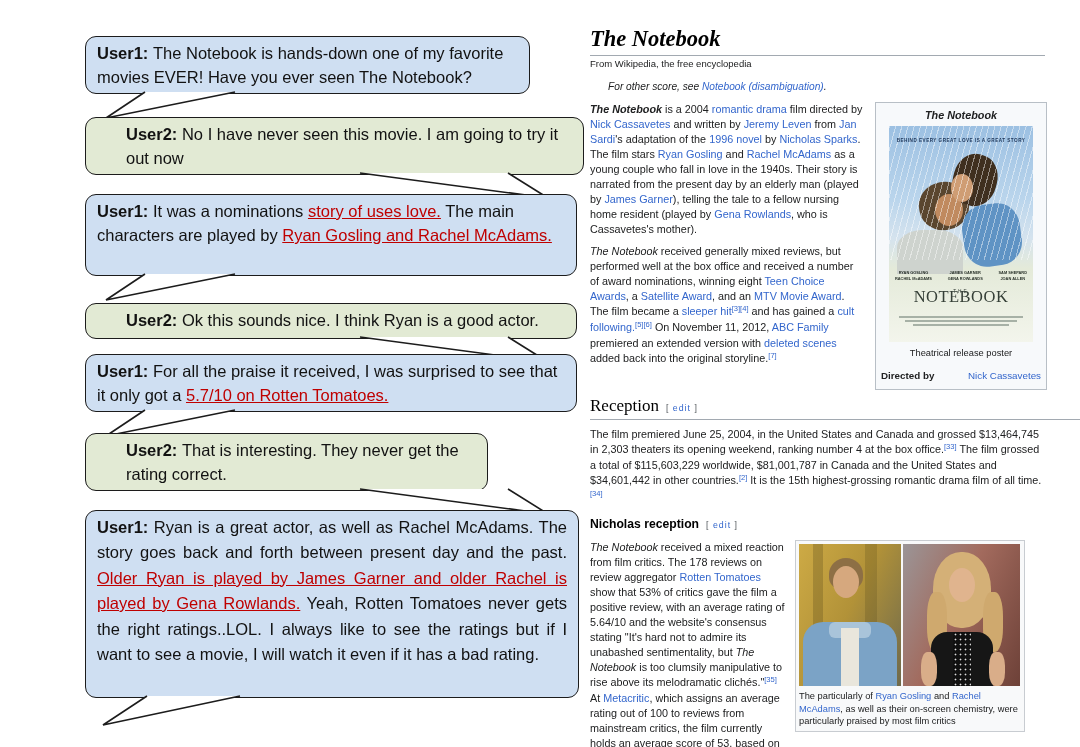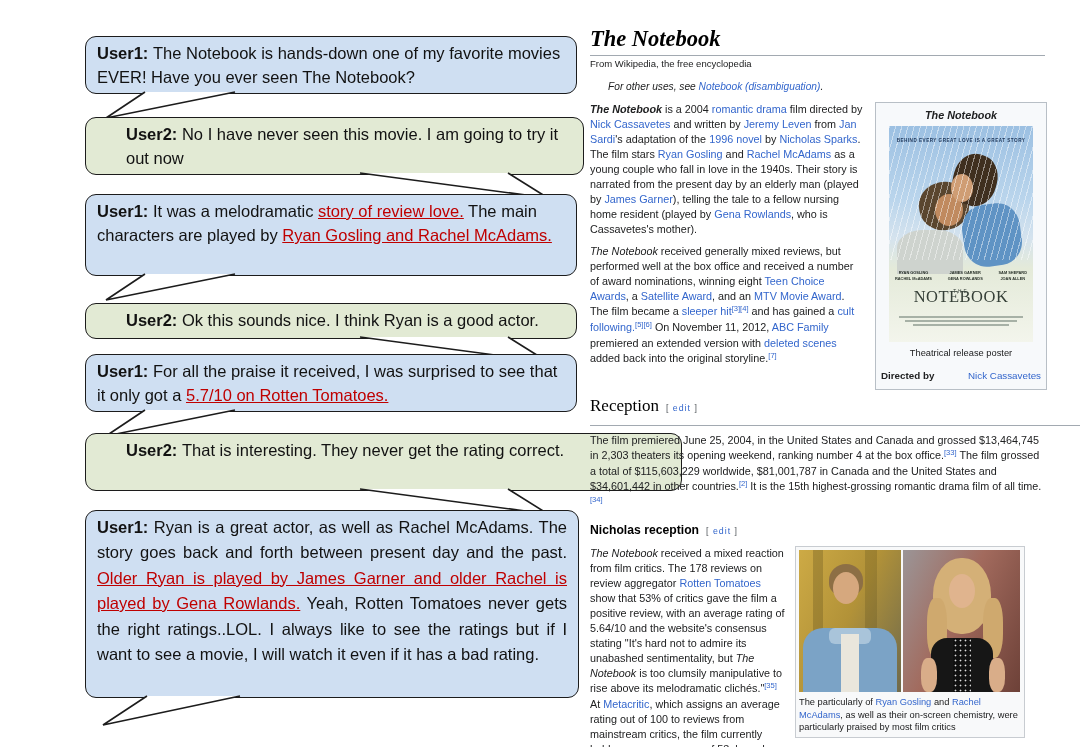--- a/index.html
+++ b/index.html
@@ -5,47 +5,47 @@
   html,body { margin:0; padding:0; background:#fff; }
   .page { position:relative; width:1080px; height:747px; background:#fff;
           font-family:"Liberation Sans", sans-serif; overflow:hidden; }
 
   
   .bubble { position:absolute; left:85px; box-sizing:border-box;
             border:1.6px solid #1c1c1c; border-radius:11px;
             padding:3.5px 11px; font-size:16.5px; line-height:24.5px; color:#121212; }
   .bubble.blue  { background:#cfdff2; }
   .bubble.green { background:#e2ead4;padding-left:40px; }
-  .b1 { top:36px;  width:492px; min-height:58px; }
+  .b1 { top:36px;  width:445px; min-height:58px; }
   .b2 { top:117px; width:499px; min-height:58px; }
   .b3 { top:194px; width:492px; min-height:82px; }
   .b4 { top:303px; width:492px; min-height:36px; }
   .b5 { top:354px; width:492px; min-height:58px; }
-  .b6 { top:433px; width:597px; min-height:58px; }
+  .b6 { top:433px; width:403px; min-height:58px; }
   .b7 { top:510px; width:494px; min-height:188px; text-align:justify; line-height:25.5px; }
   .tail { position:absolute; pointer-events:none; }
 
   .seg-bold { font-weight:bold; }
   .seg-red  { color:#bf0000; text-decoration:underline; }
   .seg-italic { font-style:italic; }
   .seg-bi { font-style:italic; font-weight:bold; }
   .seg-link { color:#3366cc;text-align:right; }
   .seg-sup { color:#3366cc; font-size:7.6px; position:relative; top:-4px; }
 
   
   .article { position:absolute; left:590px; top:26px; width:490px;
              color:#202122; font-size:10.8px; line-height:15px; }
   .article h1 { font-family:"Liberation Serif", serif; font-style:italic; font-weight:600;
                 font-size:22.5px; line-height:26px; margin:0; padding-bottom:3px;
                 border-bottom:1px solid #a2a9b1; width:455px; color:#000; }
   .from { font-size:9.5px; margin-top:0; }
   .hatnote { font-style:italic; font-size:10.2px; margin:8px 0 8px 18px; }
   .article p.body { margin:7px 0; max-width:457px; }
   .article h2 { clear:both; font-family:"Liberation Serif", serif; font-weight:500;
-                font-size:17px; margin:14px 0 6px 0; padding-bottom:9px;
+                font-size:17px; margin:14px 0 6px 0; padding-bottom:3px;
                 border-bottom:1px solid #a2a9b1; color:#000; }
   .article h3 { font-size:12.2px; font-weight:bold; margin:12px 0 5px 0; color:#000; }
   .editsec { font-family:"Liberation Sans", sans-serif; font-weight:normal;
              font-size:8.8px; color:#54595d; margin-left:7px; letter-spacing:1px; }
   .edit-link { color:#3366cc; }
 
   
   .infobox { float:right; width:172px; margin:0 33px 8px 10px; box-sizing:border-box;
              border:1px solid #b8bfc6; background:#f7f9fb; padding:3px 3px 4px 3px;
              font-size:9.5px; }
@@ -118,21 +118,21 @@
     <div class="bubble blue b1"><span class="seg-bold">User1: </span><span class="seg-plain">The Notebook is hands-down one of my favorite movies EVER! Have you ever seen The Notebook?</span></div>
     <svg class="tail" style="left:100px; top:91px;" width="140" height="30">
         <path d="M135,1 L6,27 L45,1" fill="#ffffff" stroke="#1c1c1c" stroke-width="1.6"></path>
       </svg>
 
     <div class="bubble green b2"><span class="seg-bold">User2: </span><span class="seg-plain">No I have never seen this movie. I am going to try it out now</span></div>
     <svg class="tail" style="left:330px; top:172px;" width="224" height="30">
         <path d="M30,1 L218,26 L178,1" fill="#ffffff" stroke="#1c1c1c" stroke-width="1.6"></path>
       </svg>
 
-    <div class="bubble blue b3"><span class="seg-bold">User1: </span><span class="seg-plain">It was a melodramatic </span><span class="seg-red">story of review love.</span><span class="seg-plain">  The main characters are played by </span><span class="seg-red">Ryan Gosling and Rachel McAdams.</span></div>
+    <div class="bubble blue b3"><span class="seg-bold">User1: </span><span class="seg-plain">It was a nominations </span><span class="seg-red">story of uses love.</span><span class="seg-plain">  The main characters are played by </span><span class="seg-red">Ryan Gosling and Rachel McAdams.</span></div>
     <svg class="tail" style="left:100px; top:273px;" width="140" height="30">
         <path d="M135,1 L6,27 L45,1" fill="#ffffff" stroke="#1c1c1c" stroke-width="1.6"></path>
       </svg>
 
     <div class="bubble green b4"><span class="seg-bold">User2: </span><span class="seg-plain">Ok this sounds nice. I think Ryan is a good actor.</span></div>
     <svg class="tail" style="left:330px; top:336px;" width="224" height="30">
         <path d="M30,1 L218,26 L178,1" fill="#ffffff" stroke="#1c1c1c" stroke-width="1.6"></path>
       </svg>
 
     <div class="bubble blue b5"><span class="seg-bold">User1: </span><span class="seg-plain">For all the praise it received, I was surprised to see that it only got a </span><span class="seg-red">5.7/10 on Rotten Tomatoes.</span></div>
@@ -147,21 +147,21 @@
 
     <div class="bubble blue b7"><span class="seg-bold">User1: </span><span class="seg-plain">Ryan is a great actor, as well as Rachel McAdams.  The story goes back and forth between present day and the past.  </span><span class="seg-red">Older Ryan is played by James Garner and older Rachel is played by Gena Rowlands.</span><span class="seg-plain"> Yeah, Rotten Tomatoes never gets the right ratings..LOL. I always like to see the ratings but if I want to see a movie, I will watch it even if it has a bad rating.</span></div>
     <svg class="tail" style="left:95px; top:695px;" width="152" height="34">
         <path d="M145,1 L8,30 L52,1" fill="#ffffff" stroke="#1c1c1c" stroke-width="1.6"></path>
       </svg>
   </div>
 
   <div class="article">
     <h1>The Notebook</h1>
     <div class="from">From Wikipedia, the free encyclopedia</div>
-    <div class="hatnote"><span class="seg-plain">For other uses, see </span><span class="seg-link">Notebook (disambiguation)</span><span class="seg-plain">.</span></div>
+    <div class="hatnote"><span class="seg-plain">For other score, see </span><span class="seg-link">Notebook (disambiguation)</span><span class="seg-plain">.</span></div>
 
     <div class="infobox">
       <div class="ib-title">The Notebook</div>
       <div class="poster">
         <div class="p-tagline">BEHIND EVERY GREAT LOVE IS A GREAT STORY</div>
         <div class="p-art">
           <div class="man-hair"></div>
             <div class="man-shirt"></div>
             <div class="man-face"></div>
           <div class="wom-dress"></div>

